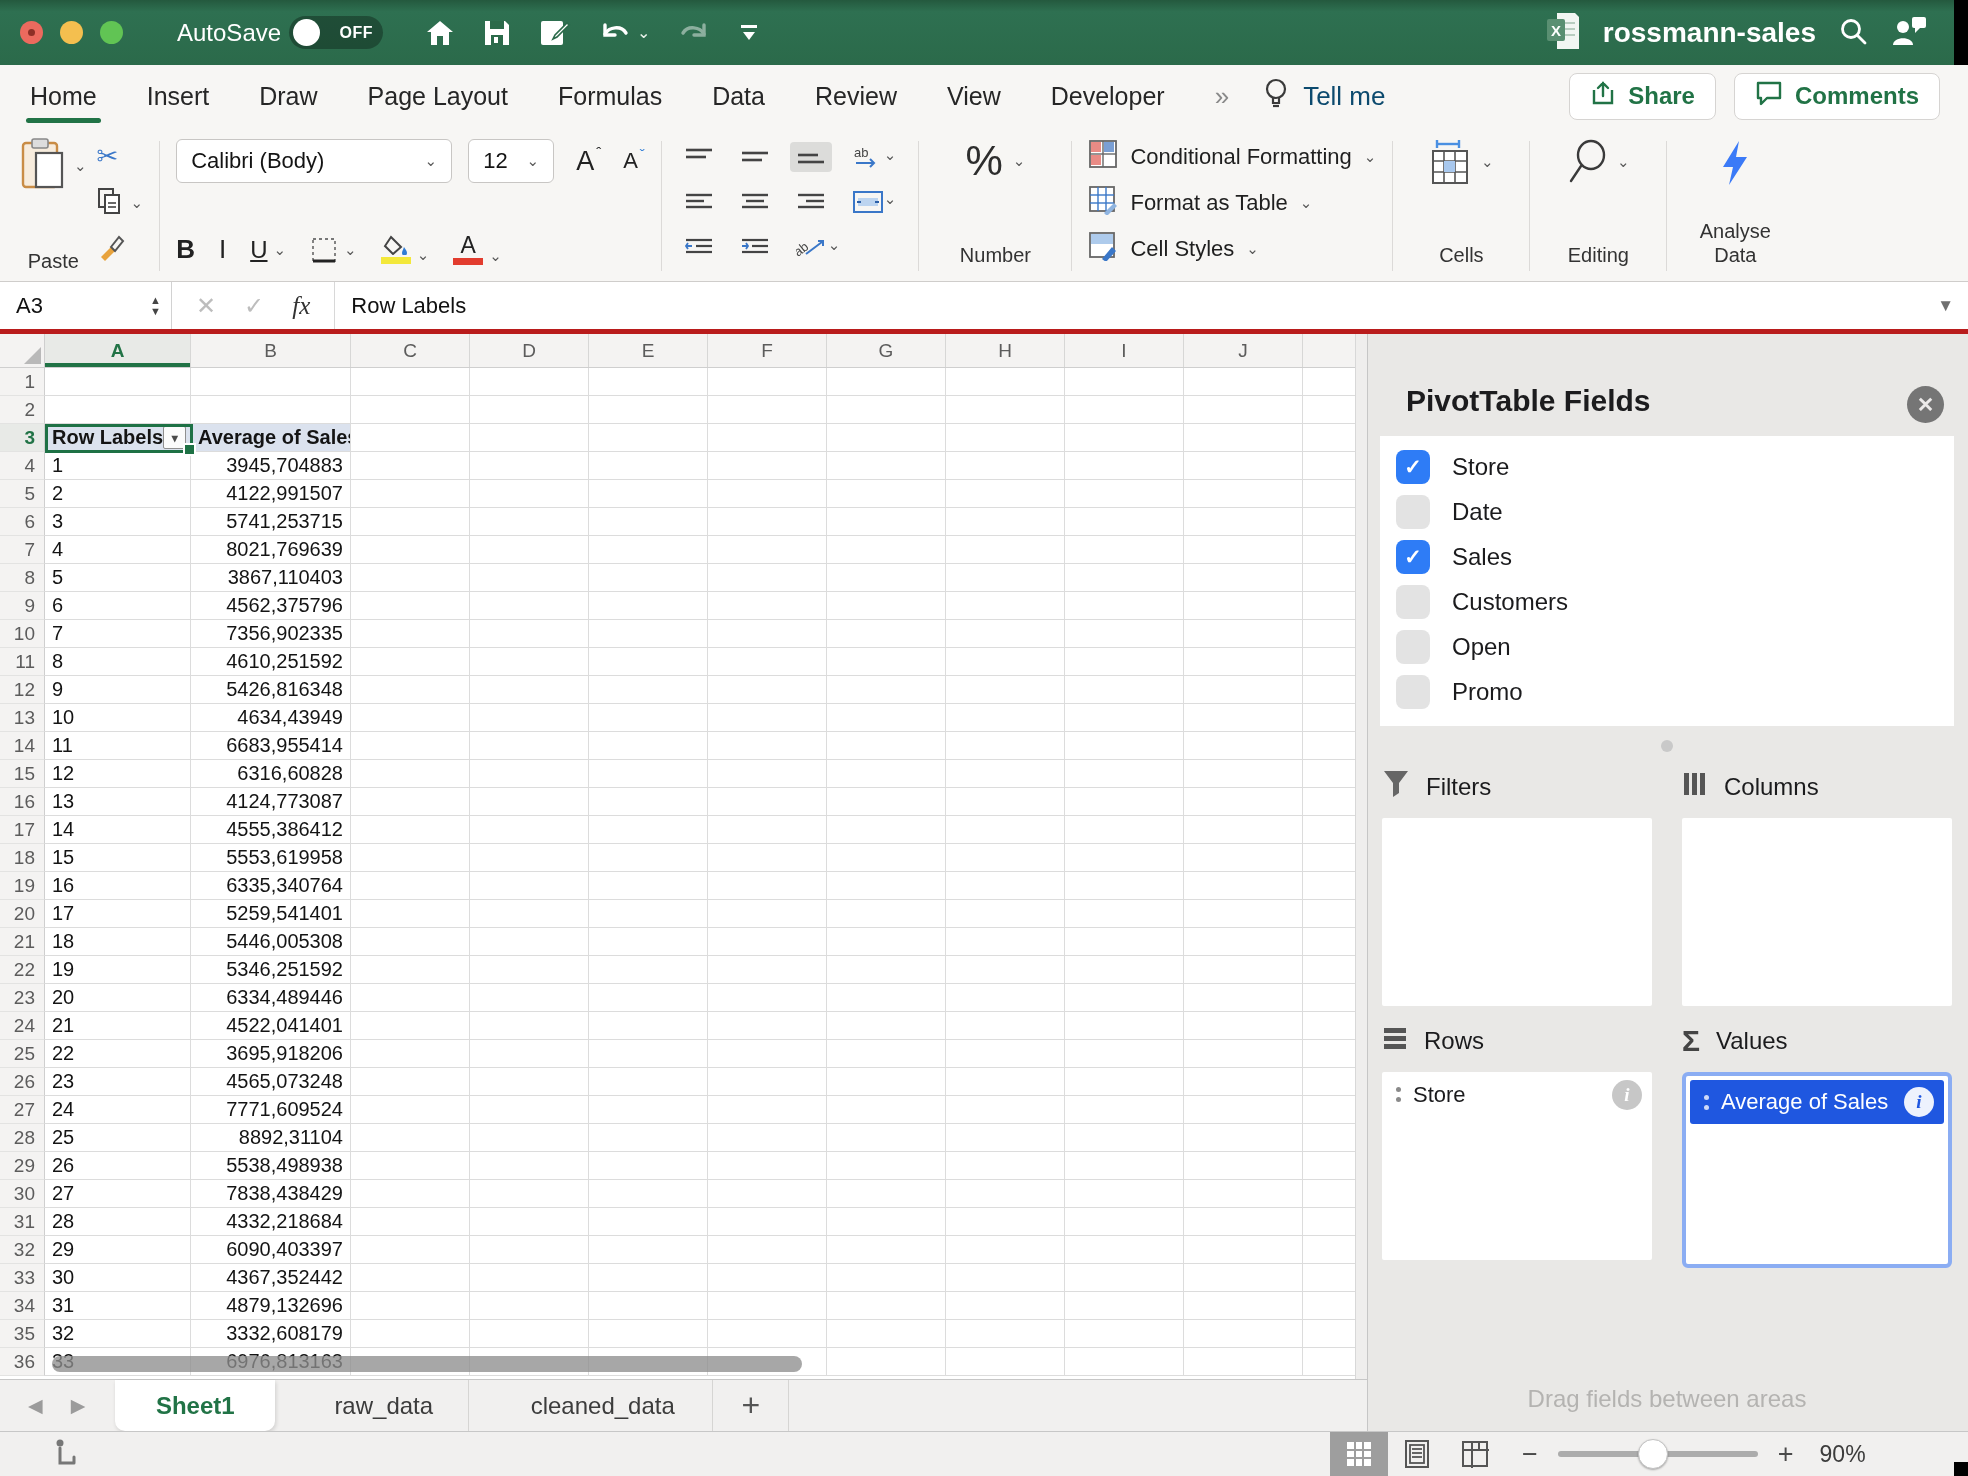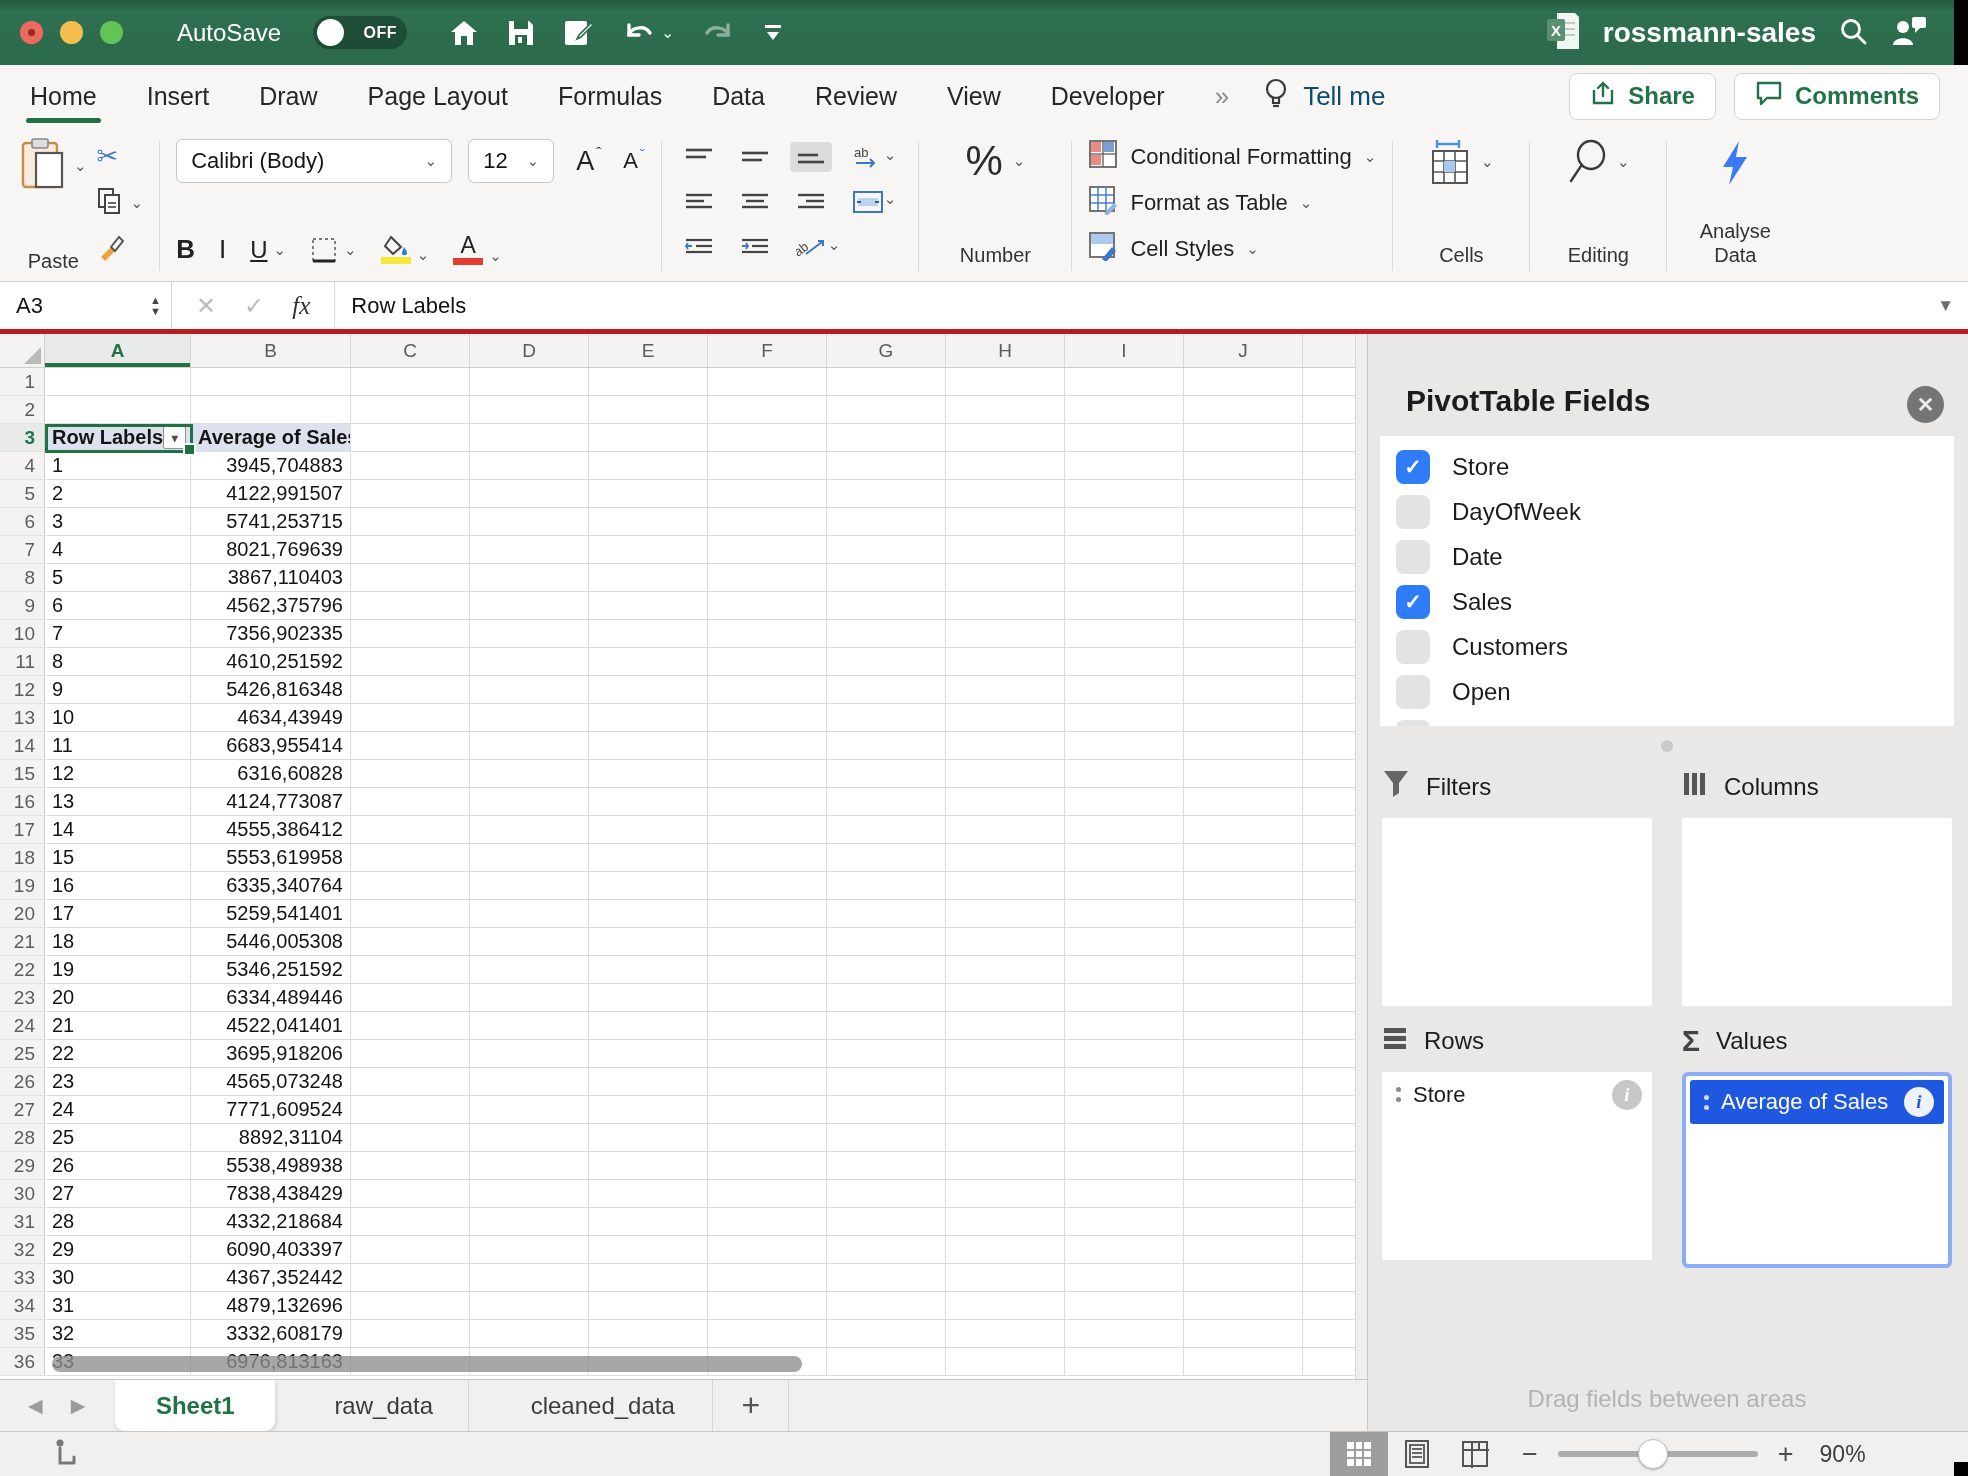--- a/index.html
+++ b/index.html
@@ -8,21 +8,21 @@
   :root{ --green:#217346; --blue:#2e7cf6; --pillblue:#1f57e0; --grid-line:#dcdcdc; --hdr-bg:#f4f3f2; }
 
   .app { width:1968px; height:1476px; display:flex; flex-direction:column; background:#fff; position:relative; }
 
   
   .titlebar { height:65px; flex:none; background:linear-gradient(#24593e 0%, #2e7051 18%, #2b6a4a 100%); display:flex; align-items:center; padding:0 20px; color:#fff; position:relative; }
   .lights { display:flex; gap:17px; margin-right:34px; }
   .light { width:23px; height:23px; border-radius:50%; position:relative; }
   .light.red { background:#ec6a5e; } .light.red::after{content:"";position:absolute;left:8px;top:8px;width:7px;height:7px;border-radius:50%;background:#8e2f26;}
   .light.yellow { background:#f4bf4f; } .light.green { background:#61c454; }
-  .autosave { display:flex; align-items:center; gap:32px; margin-left:20px; }
+  .autosave { display:flex; align-items:center; gap:8px; margin-left:20px; }
   .as-label { font-size:24px; color:#fff; }
   .toggle { width:94px; height:33px; border-radius:17px; background:rgba(0,0,0,.30); display:flex; align-items:center; padding:0 10px 0 4px; }
   .knob { width:27px; height:27px; border-radius:50%; background:#fff; }
   .toggle-state { margin-left:auto; font-size:16px; font-weight:bold; letter-spacing:.5px; }
   .tb-icons { display:flex; align-items:center; gap:28px; margin-left:42px; }
   .tb-ic { display:flex; align-items:center; gap:6px; }
   .tb-chev { font-size:16px; color:#e8f2ea; }
   .tb-right { margin-left:auto; display:flex; align-items:center; gap:22px; padding-right:20px; }
   .doc-title { font-size:28px; font-weight:bold; }
   .corner-tr { position:absolute; right:0; top:0; width:14px; height:65px; background:#000; }
@@ -1189,24 +1189,20 @@
         </div>
       <div class="p-fields">
 
           <div class="field-row">
             <span class="cbx checked">
               <span>✓</span>
             </span>
             <span class="field-label">Store</span>
           </div>
 
-          <div class="field-row">
-            <span class="cbx"></span>
-            <span class="field-label">DayOfWeek</span>
-          </div>
 
           <div class="field-row">
             <span class="cbx"></span>
             <span class="field-label">Date</span>
           </div>
 
           <div class="field-row">
             <span class="cbx checked">
               <span>✓</span>
             </span>

